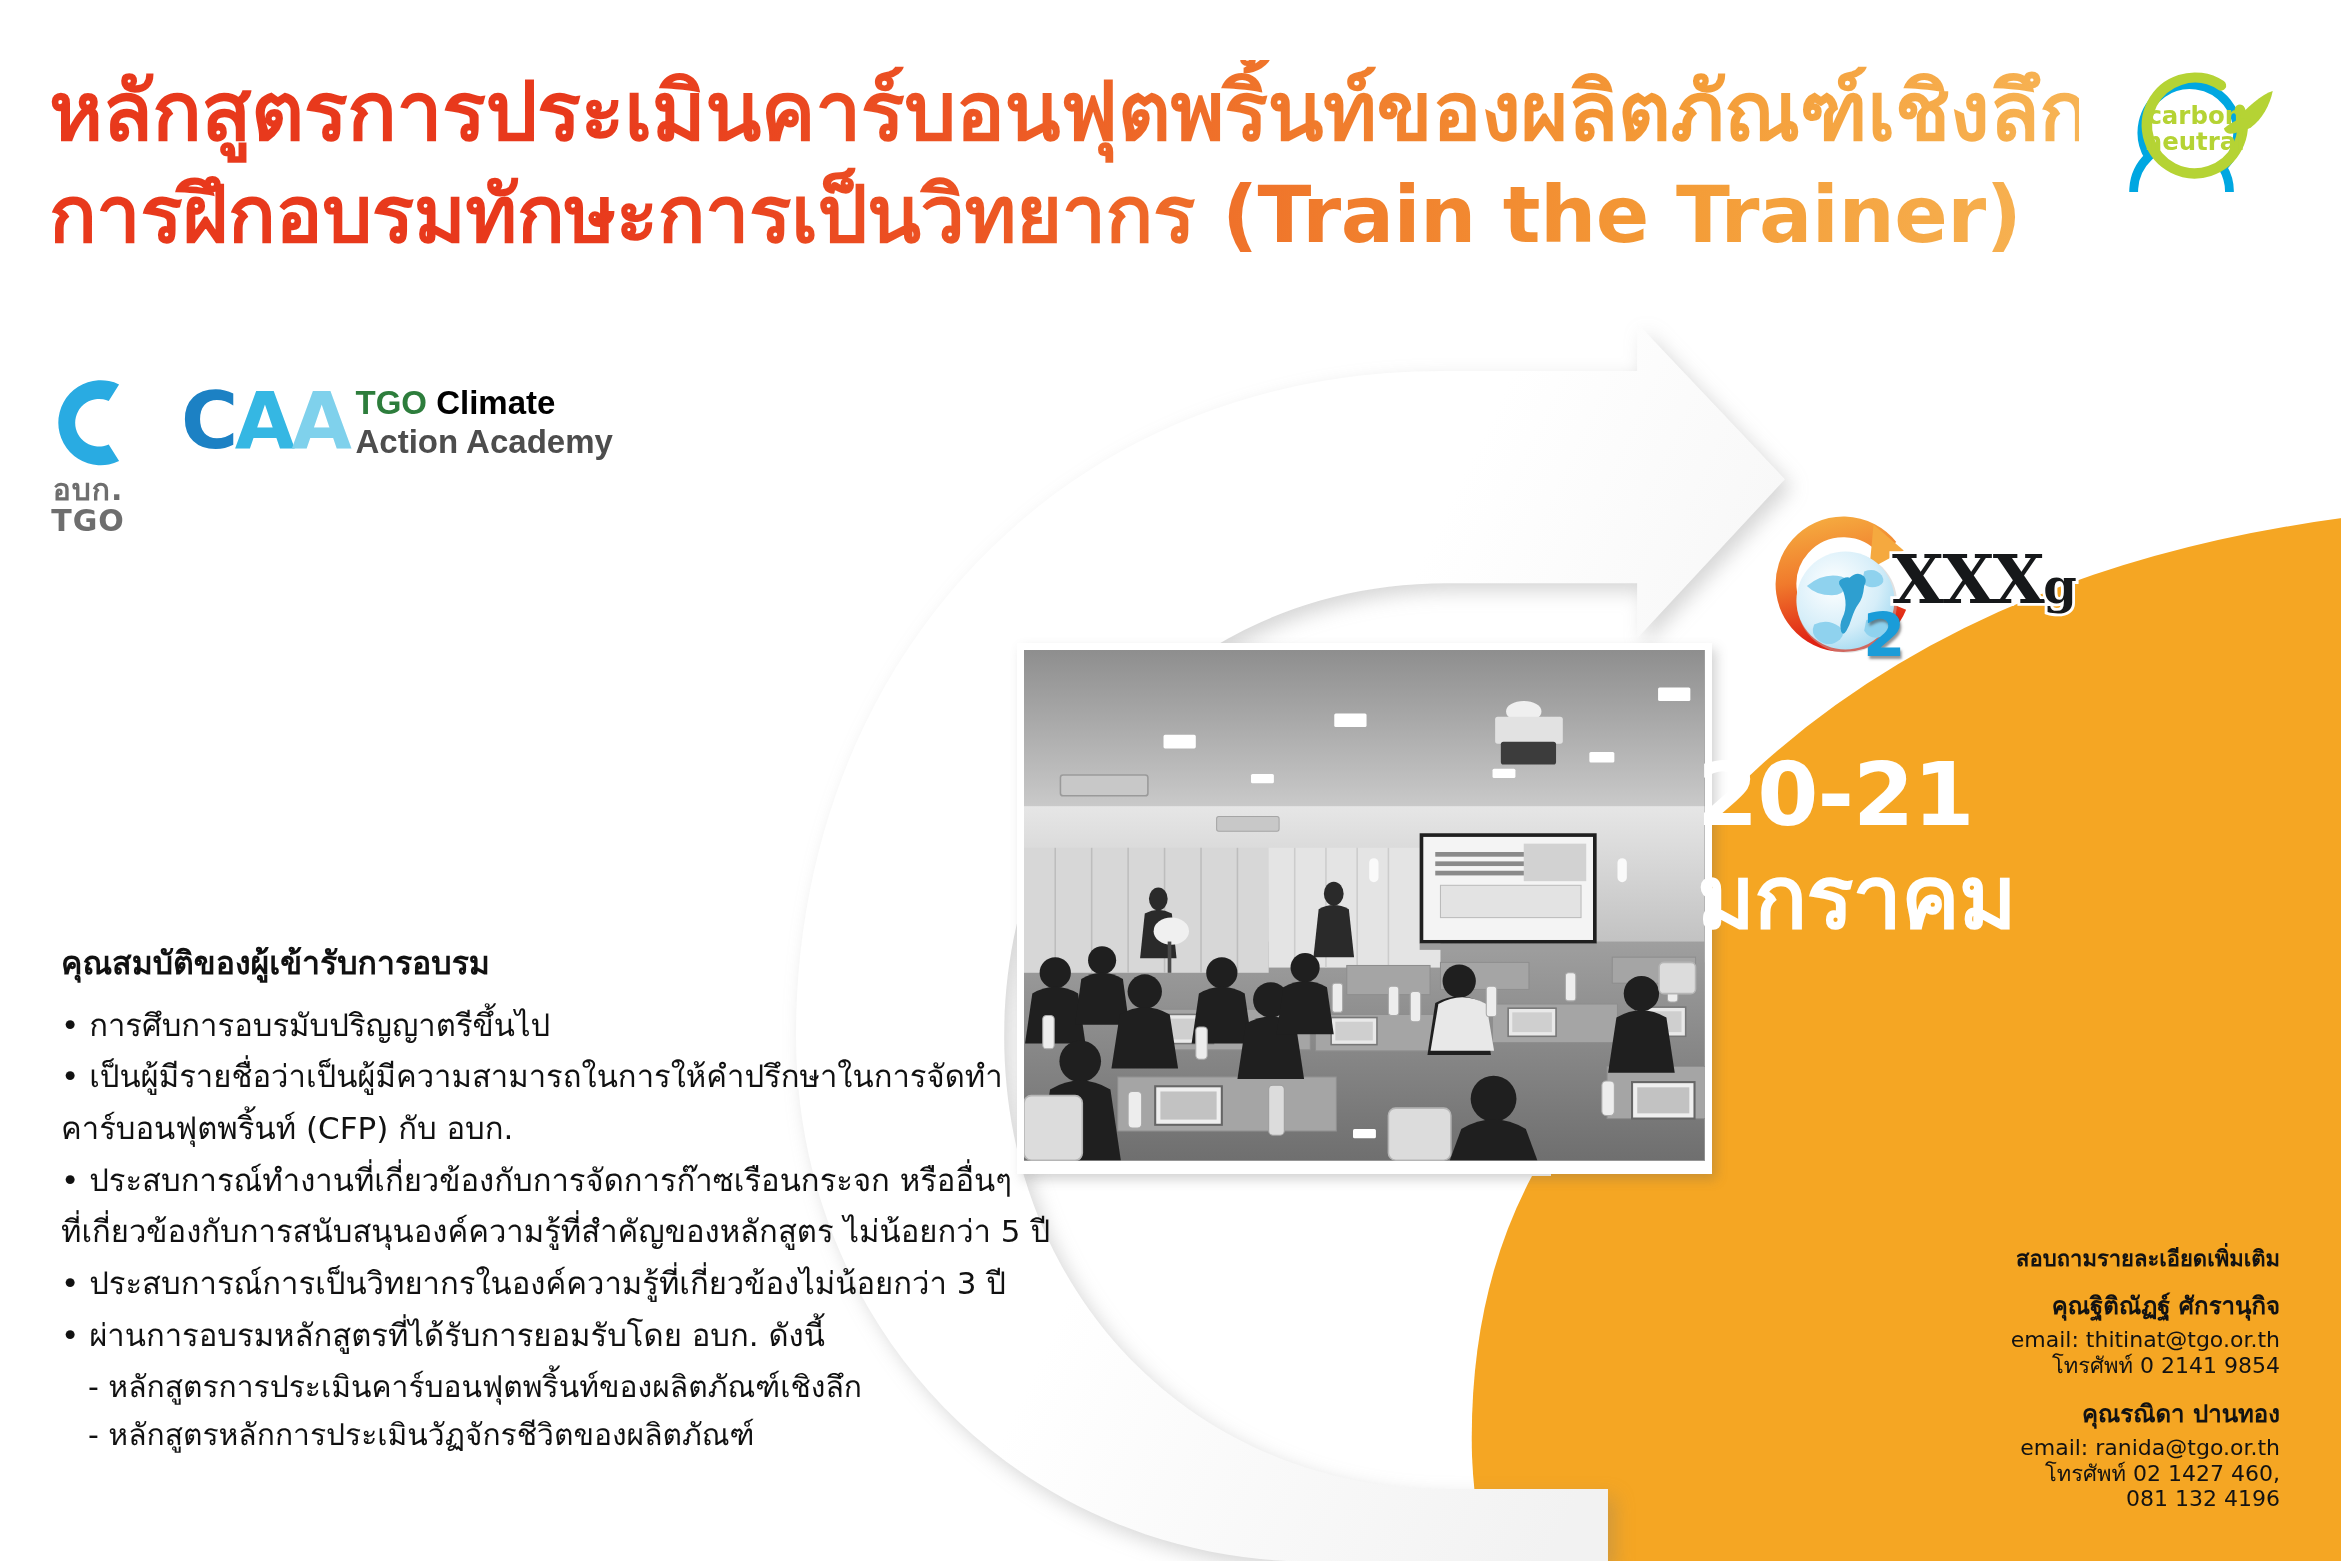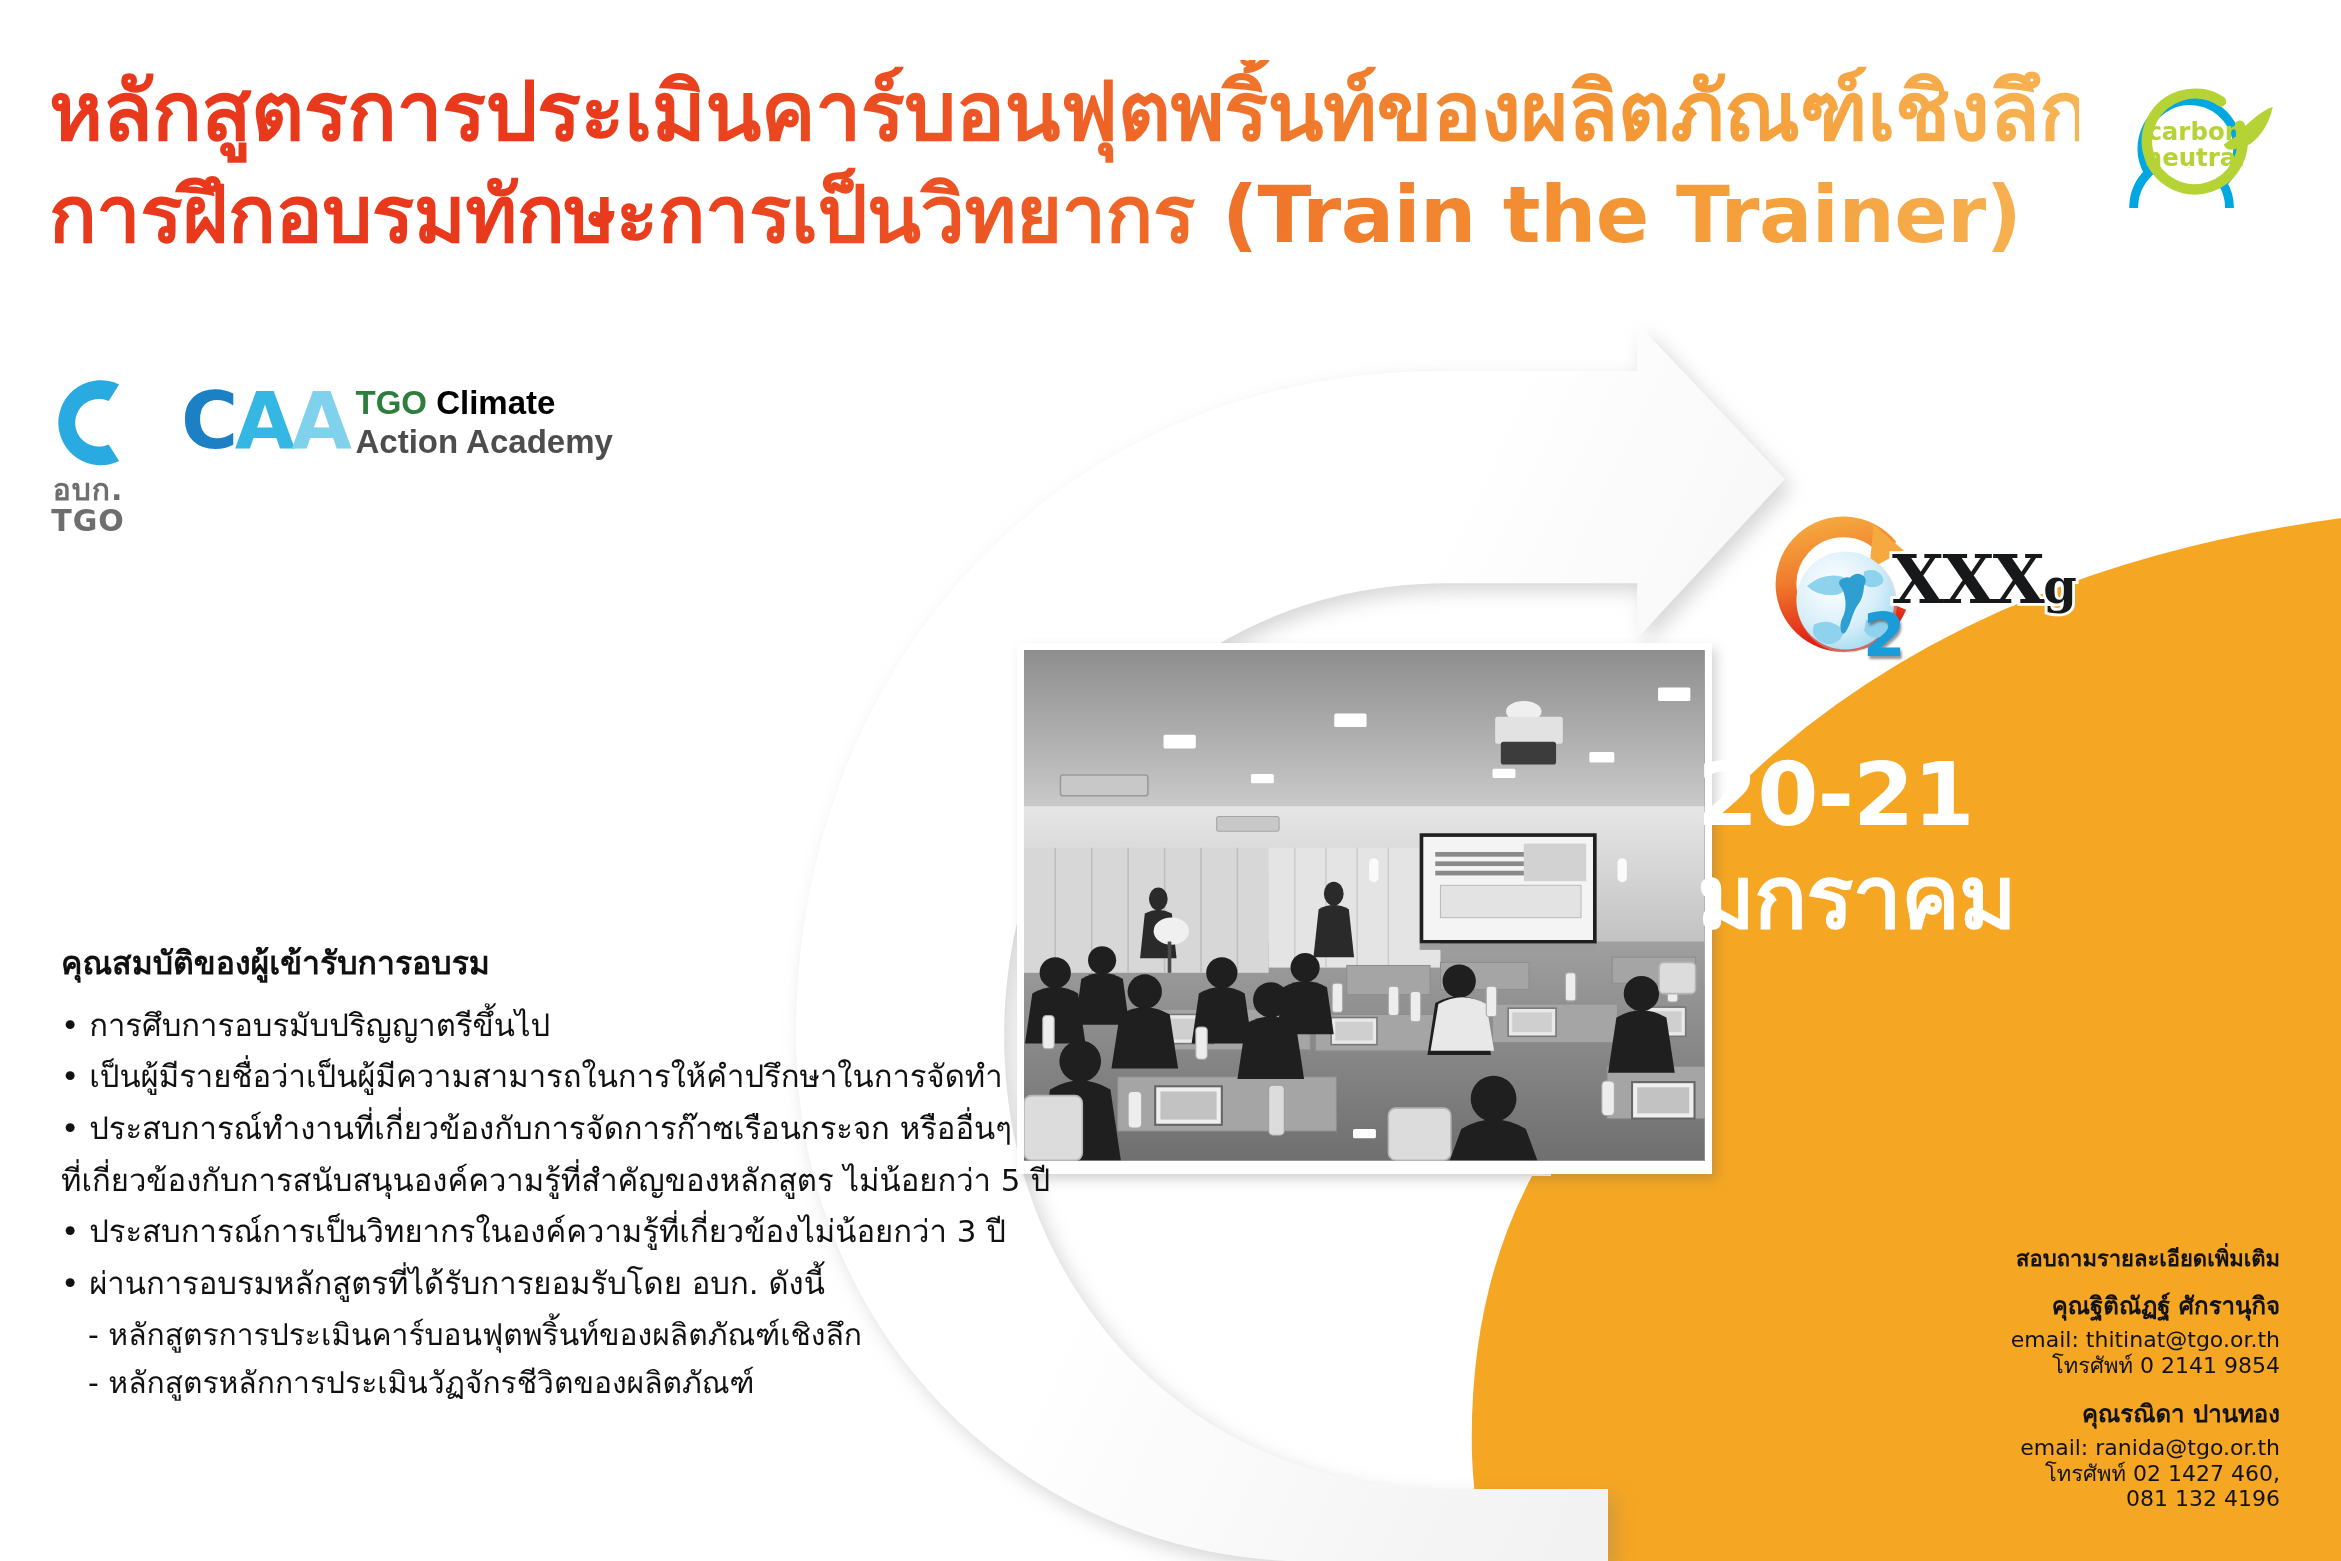--- a/index.html
+++ b/index.html
@@ -54,21 +54,21 @@
     white-space:nowrap;
     background:linear-gradient(100deg,#E8391C 0%,#E8391C 26%,#EC5223 44%,#F07A2C 62%,#F49C37 80%,#F7B455 100%);
     -webkit-background-clip:text;
     background-clip:text;
     color:transparent;
     -webkit-text-fill-color:transparent;
   }
   .title-line.l2{font-size:82px;margin-top:-8.3px;}
 
   
-  .cn-badge{position:absolute;left:2126px;top:78px;width:151px;height:130px;z-index:7;}
+  .cn-badge{position:absolute;left:2126px;top:62px;width:151px;height:130px;z-index:7;}
   .cn-badge svg{display:block;width:100%;height:100%;}
 
   
   .logos{position:absolute;left:36px;top:372px;z-index:6;display:flex;align-items:flex-start;}
   .tgo-mark{width:114px;margin-right:31px;}
   .tgo-mark svg{display:block;width:104px;height:101px;}
   .tgo-sub{
     margin-top:2.1px;width:104px;text-align:center;
     font-family:"DejaVu Sans","Liberation Sans",sans-serif;
     color:#6E6E6E;font-weight:700;font-size:30px;line-height:1.02;letter-spacing:1px;
@@ -420,20 +420,21 @@
 
   <div class="date-block">
     <div>20-21</div>
     <div>มกราคม</div>
   </div>
 
   <div class="quals">
     <div class="head">คุณสมบัติของผู้เข้ารับการอบรม</div>
     <div class="bullet">• การศึบการอบรมับปริญญาตรีขึ้นไป</div>
     <div class="bullet">• เป็นผู้มีรายชื่อว่าเป็นผู้มีความสามารถในการให้คำปรึกษาในการจัดทำ</div>
+    <div class="cont">คาร์บอนฟุตพริ้นท์ (CFP) กับ อบก.</div>
     <div class="bullet">• ประสบการณ์ทำงานที่เกี่ยวข้องกับการจัดการก๊าซเรือนกระจก หรืออื่นๆ</div>
     <div class="cont">ที่เกี่ยวข้องกับการสนับสนุนองค์ความรู้ที่สำคัญของหลักสูตร ไม่น้อยกว่า 5 ปี</div>
     <div class="bullet">• ประสบการณ์การเป็นวิทยากรในองค์ความรู้ที่เกี่ยวข้องไม่น้อยกว่า 3 ปี</div>
     <div class="bullet">• ผ่านการอบรมหลักสูตรที่ได้รับการยอมรับโดย อบก. ดังนี้</div>
     <div class="sub">- หลักสูตรการประเมินคาร์บอนฟุตพริ้นท์ของผลิตภัณฑ์เชิงลึก</div>
     <div class="sub">- หลักสูตรหลักการประเมินวัฏจักรชีวิตของผลิตภัณฑ์</div>
   </div>
 
   <div class="contact">
     <div class="c-head">สอบถามรายละเอียดเพิ่มเติม</div>

